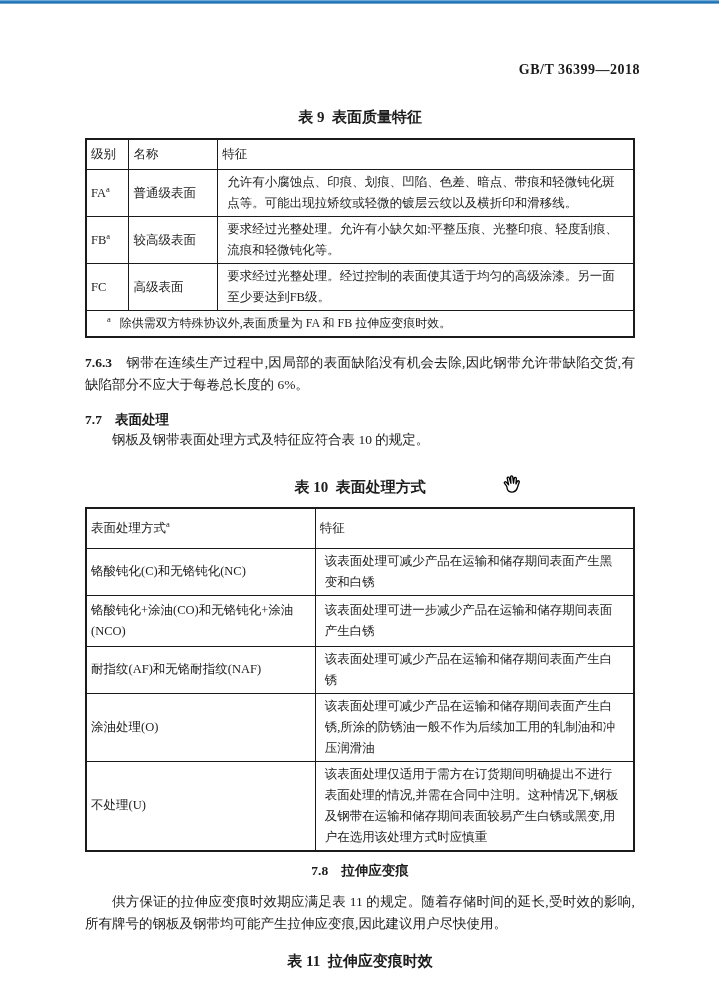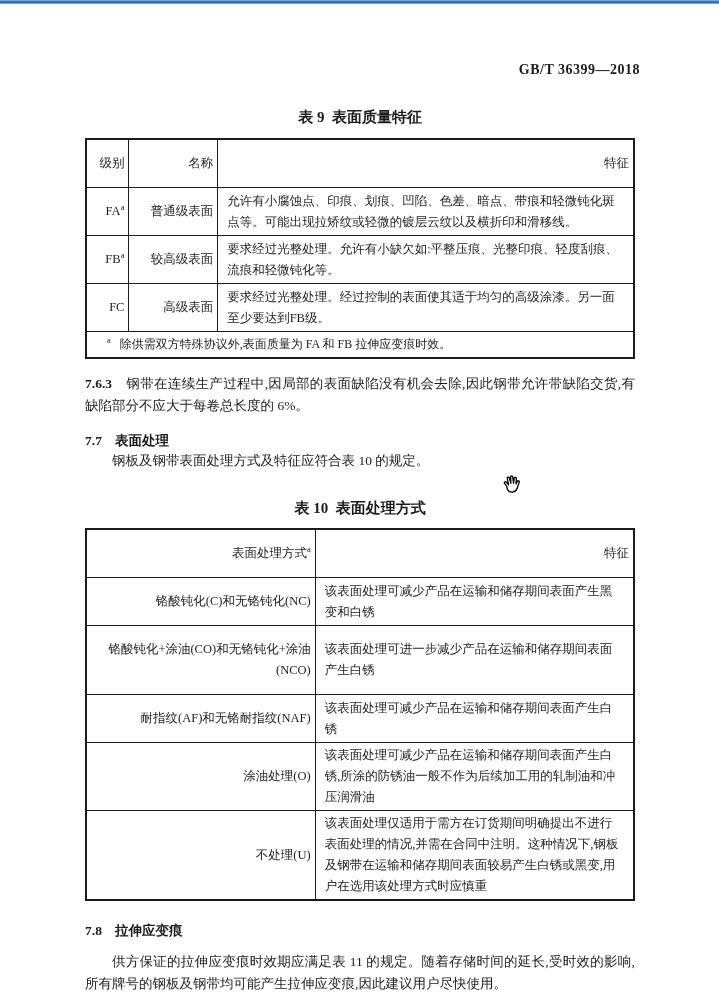--- a/index.html
+++ b/index.html
@@ -32,43 +32,43 @@
   .t11-title { margin-top:17px;  margin-bottom:11px; }
 
   table {
     border-collapse:collapse; width:550px;
     border:2px solid #1b1b1b;
     font-size:12.5px;
   }
   td {
     border:1px solid #1b1b1b;
     line-height:21px;
-    padding:13px 4px;
-    text-align:right;
+    padding:4px 4px;
+    text-align:left;
     vertical-align:middle;
   }
   td.feature {
     text-align:left; padding:2px 9px;
   }
   td.footnote-cell {
     text-align:left; padding:2px 4px 2px 20px;
     font-size:12px;
   }
   .footnote-cell span { margin-left:9px; }
   sup { font-size:8.5px; vertical-align:super; line-height:0; }
 
   .para {
     font-size:13.5px; line-height:22px; text-align:justify;
   }
   .para .num { font-weight:bold; margin-right:14px; }
   .indent { text-indent:2em; }
   .p763 { margin-top:14px; }
   .p77t { margin-top:15px; }
   .p77  { }
-  .p78t { margin-top:21px; }
+  .p78t { margin-top:10px;text-align:center; }
   .p78  { margin-top:11px; }
   .sec-head {
     font-size:13.5px; font-weight:bold; white-space:pre;
   }
   .sec-head .h-title { margin-left:13px; }
   .hand-cursor {
     position:absolute; left:499px; top:472px; width:26px; height:26px;
     transform:rotate(-8deg);
   }
 </style>

